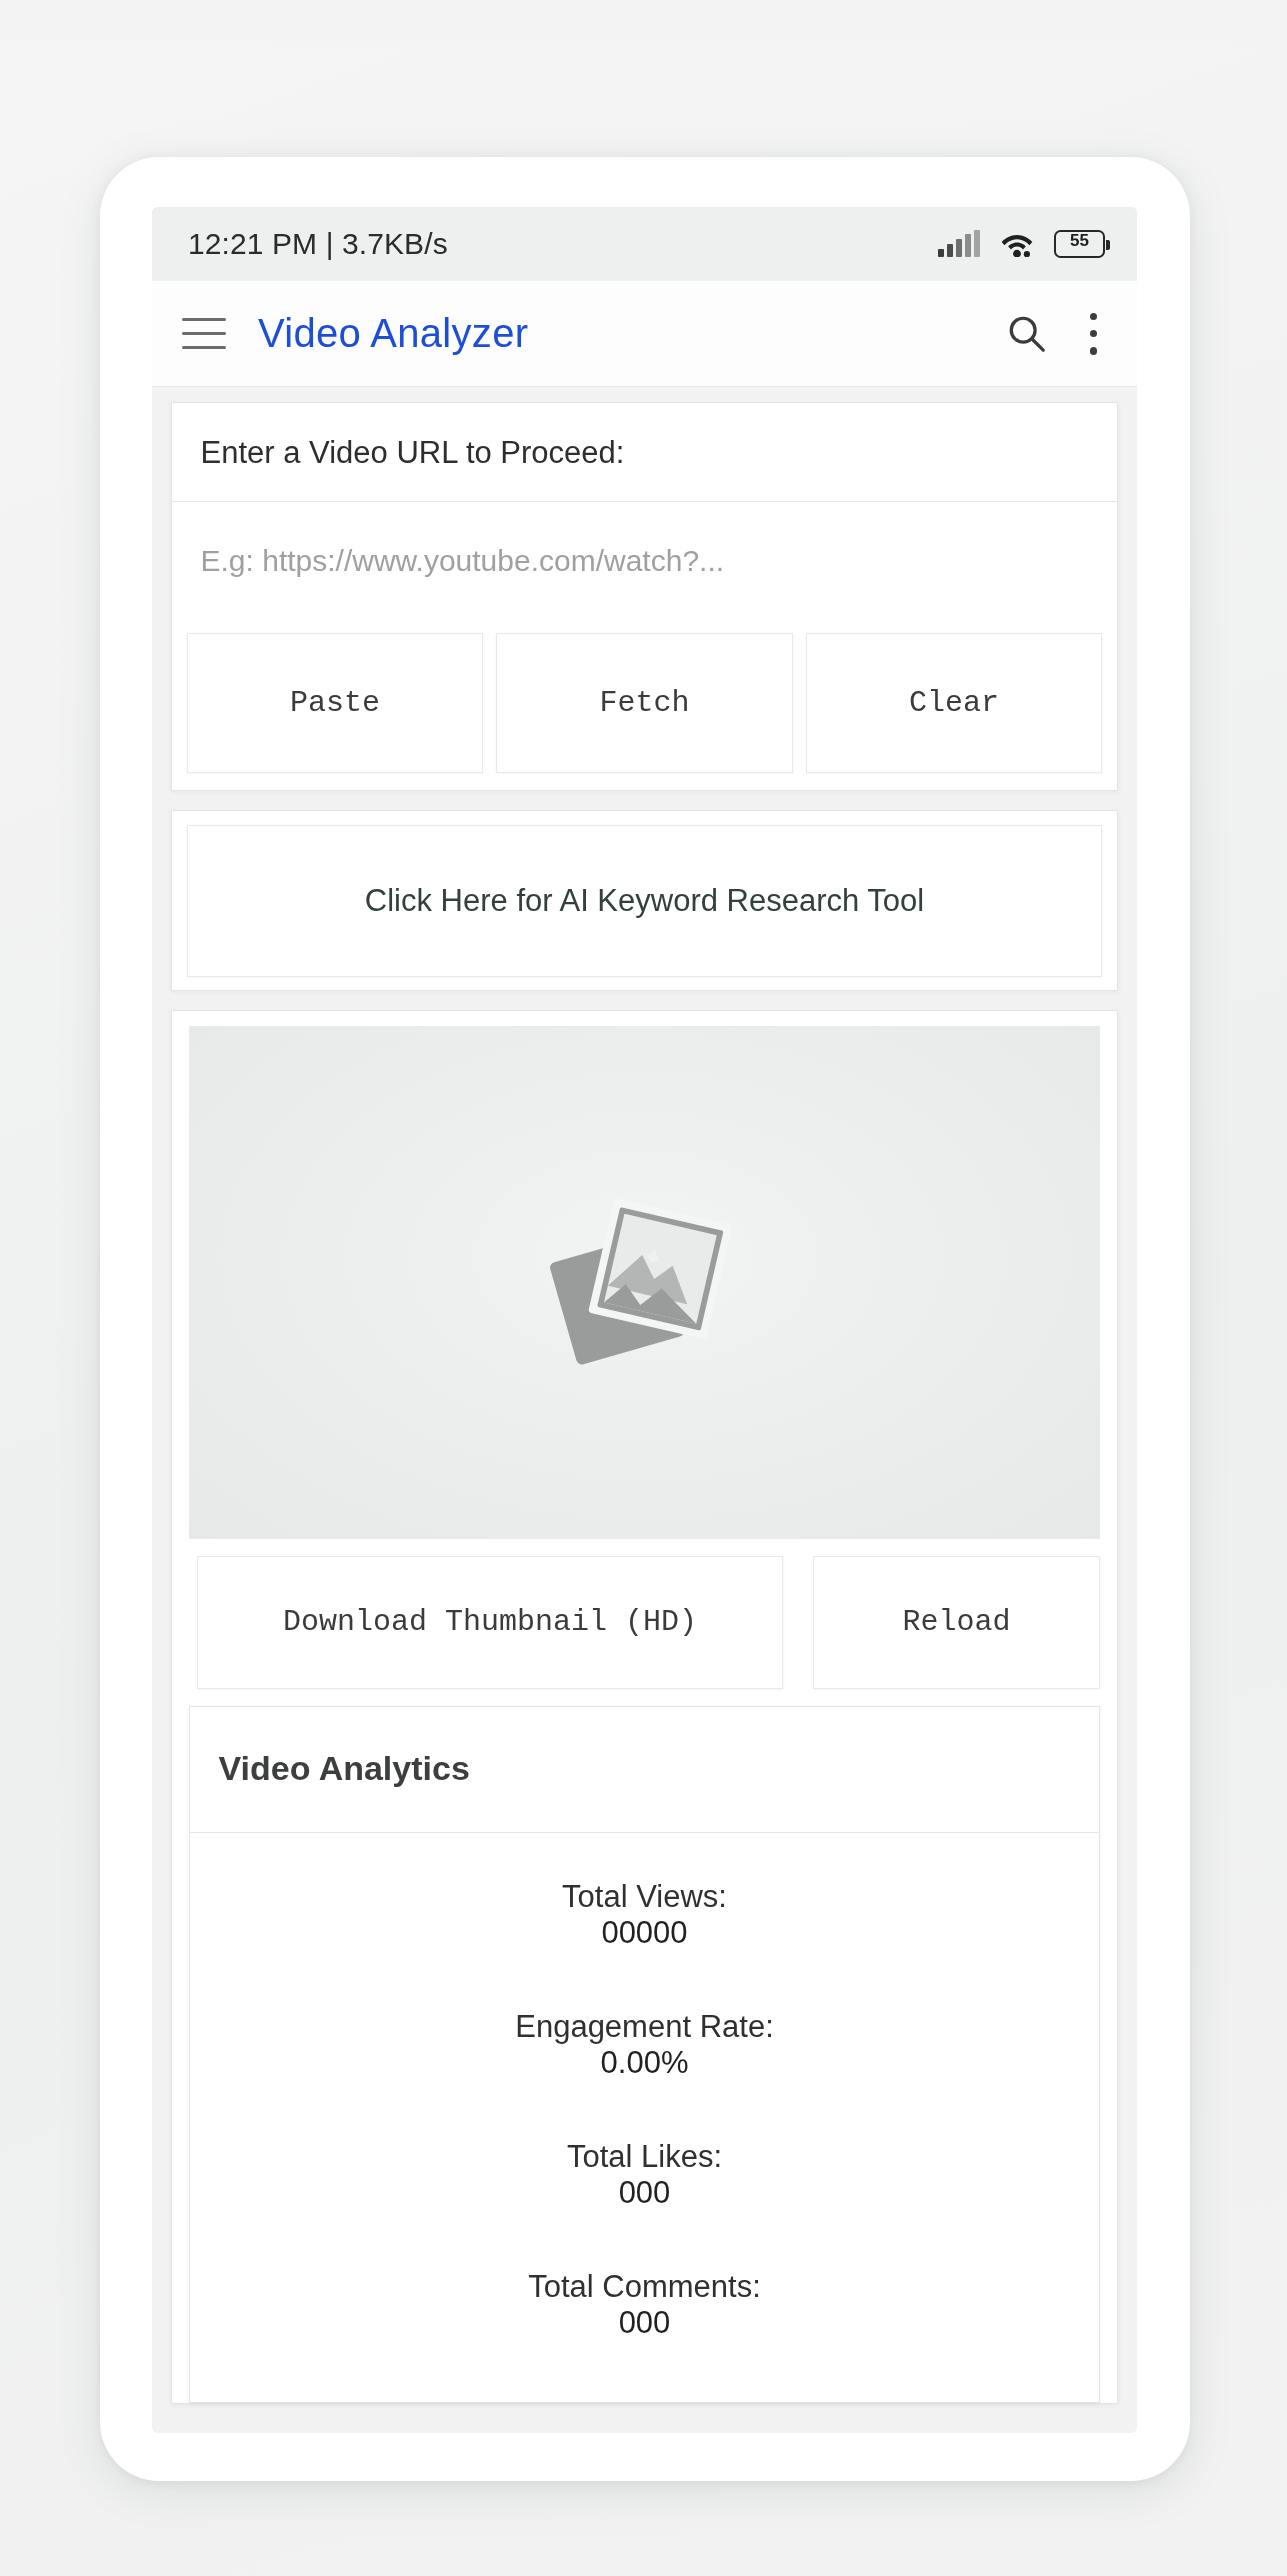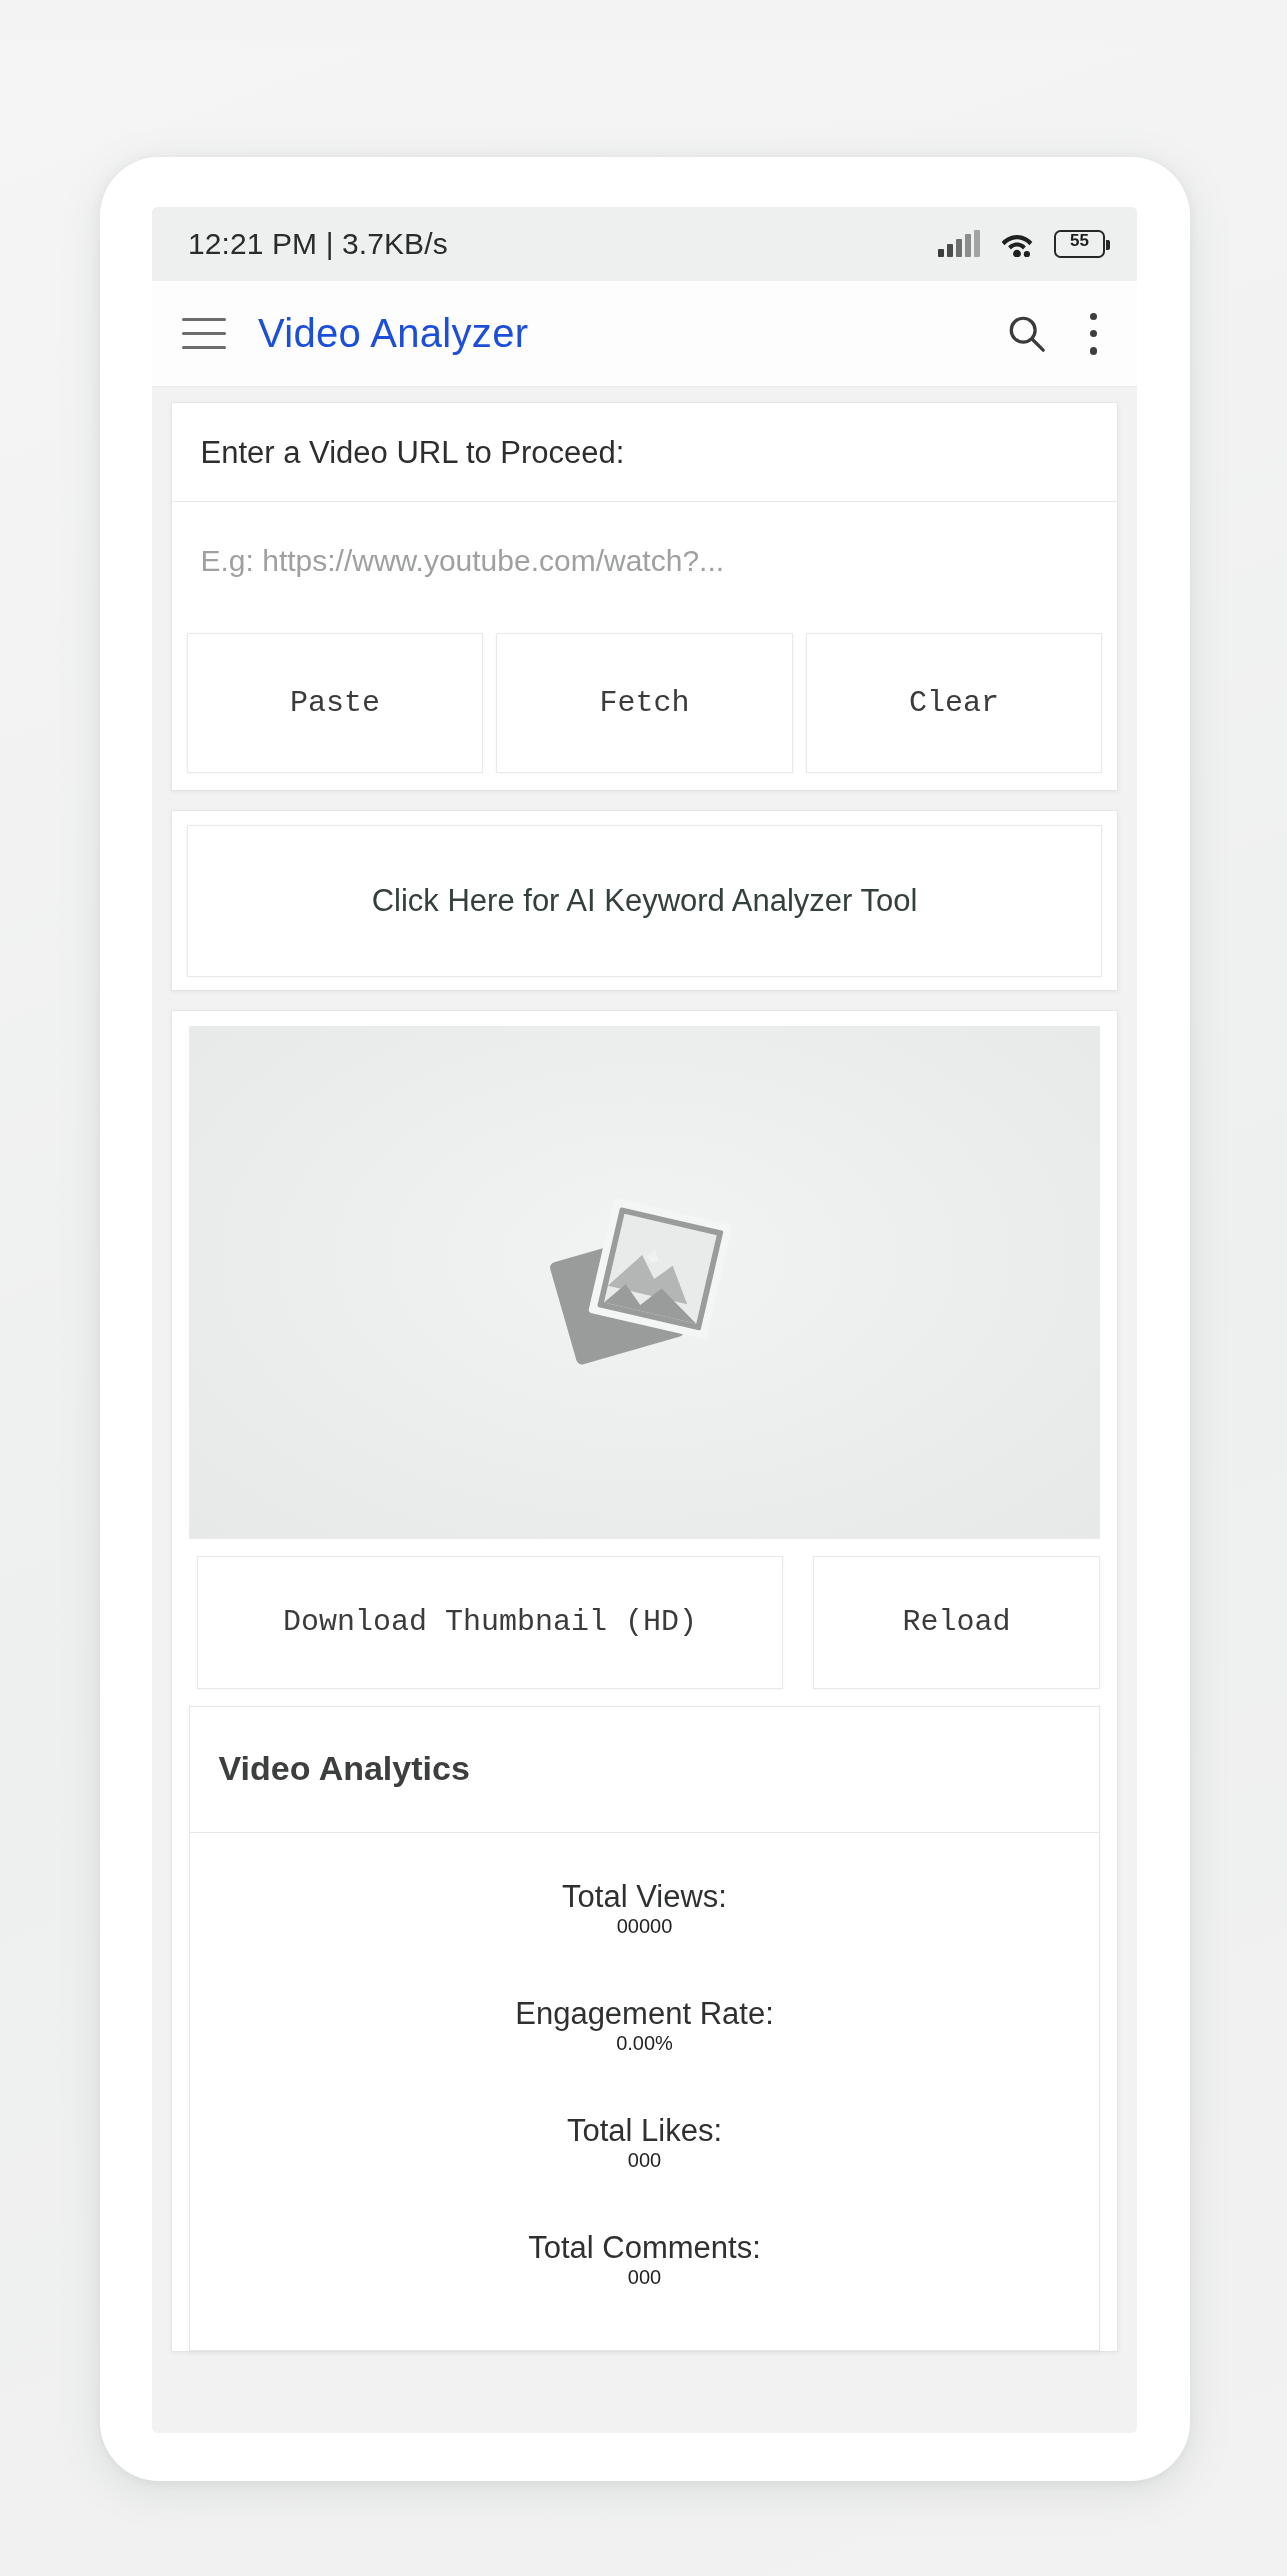--- a/index.html
+++ b/index.html
@@ -238,21 +238,21 @@
   }
   .analytics-body { padding: 17px 28.5px 32px 28.5px; }
   .analytics-row {
     display: flex;
     align-items: center;
     justify-content: space-between;
     padding: 29px 0 29px 0;
     flex-direction: column;
   }
   .analytics-row .a-label { font-size: 31px; color: #2e3130; }
-  .analytics-row .a-value { font-size: 20px; color: #1f2221; }
+  .analytics-row .a-value { font-size: 31px; color: #1f2221; }
 </style>
 </head>
 <body>
 
 <div id="page">
 
   <div id="phone-frame">
     <div id="screen">
 
       <div id="status-bar">
@@ -314,21 +314,21 @@
           <input class="url-input" type="text" placeholder="E.g: https://www.youtube.com/watch?..." style="">
 
           <div class="btn-row">
             <button class="btn">Paste</button>
             <button class="btn">Fetch</button>
             <button class="btn">Clear</button>
           </div>
         </div>
 
         <div class="card" id="keyword-card">
-          <button class="wide-btn">Click Here for AI Keyword Analyzer Tool</button>
+          <button class="wide-btn">Click Here for AI Keyword Research Tool</button>
         </div>
 
         <div class="card" id="thumb-card">
 
           <div id="thumb-box">
             <svg class="photo-placeholder-icon" viewBox="0 0 215 190">
 
               <g transform="rotate(-16 75 110)">
                 <rect x="18" y="58" width="118" height="112" rx="6" fill="#9a9c9c"></rect>
               </g>

